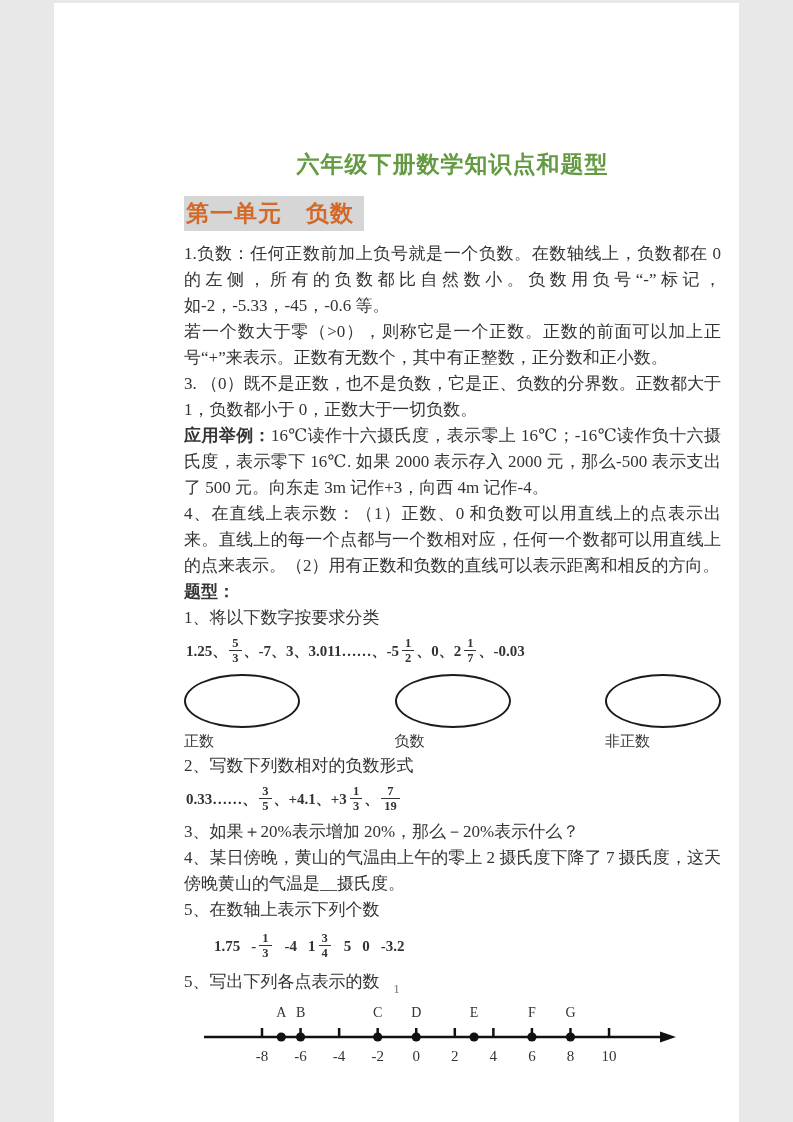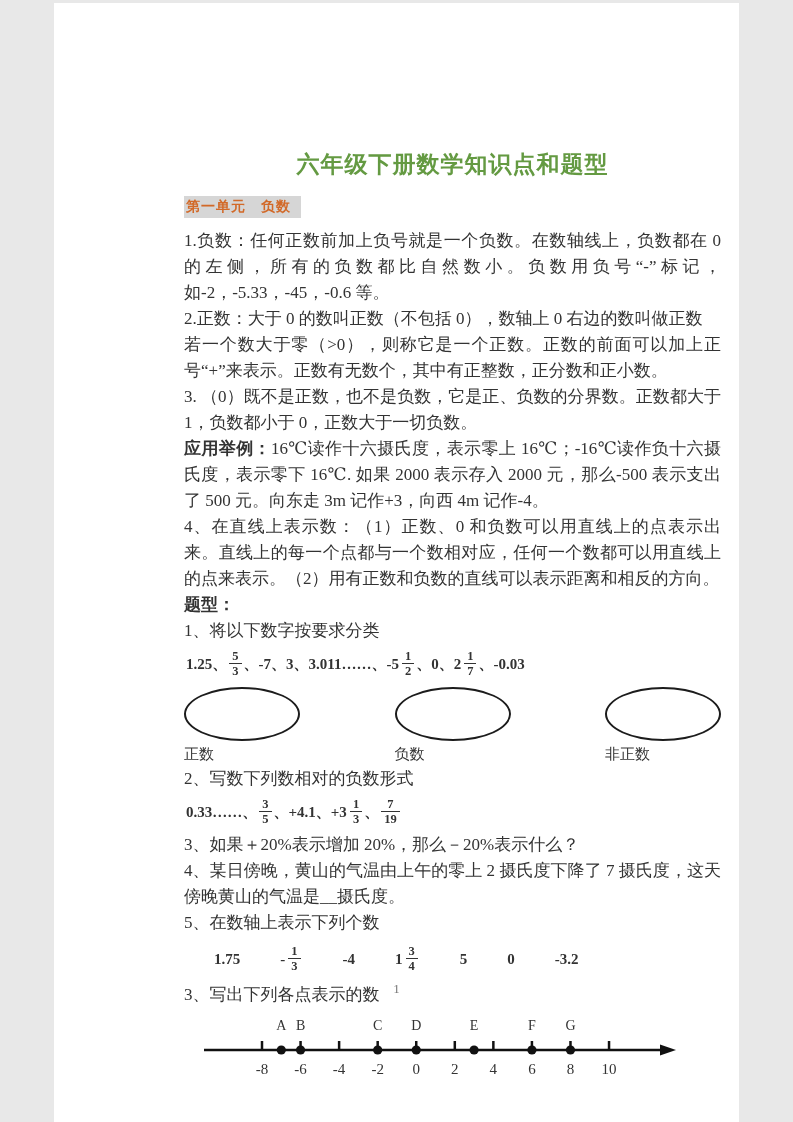--- a/index.html
+++ b/index.html
@@ -20,21 +20,21 @@
     text-align:center;
     font-family:"Liberation Sans","DejaVu Sans",sans-serif;
     font-size:23px;font-weight:bold;
     color:var(--green,#649a42);
     letter-spacing:1px;
   }
   .section-row{margin:0 0 10px 0;}
   .section-header{
     display:inline-block;
     font-family:"Liberation Sans","DejaVu Sans",sans-serif;
-    font-size:14px;font-weight:bold;
+    font-size:23px;font-weight:bold;
     color:var(--orange,#d26928);
     background:var(--secbg,#d6d6d6);
     padding:2px 10px 2px 2px;
     letter-spacing:1px;
   }
   p.body{
     margin:0;
     font-size:17px;
     line-height:26px;
     text-align:justify;
@@ -52,21 +52,21 @@
   .tokens .tok-text{white-space:pre;}
   .frac{
     display:inline-flex;flex-direction:column;align-items:center;
     vertical-align:middle;
     margin:0 2px;
   }
   .frac .num{font-size:12.5px;line-height:1.15;padding:0 3px;}
   .frac .den{font-size:12.5px;line-height:1.25;padding:0 3px;border-top:1px solid #333;}
   .mixed{display:inline-flex;align-items:center;}
   .mixed .whole{margin-right:1px;}
-  .q5row{gap:40px;margin-left:30px;min-height:44px;}
+  .q5row{gap:11px;margin-left:30px;min-height:44px;}
   .ellipse-row{
     display:flex;justify-content:space-between;
     margin:4px 0 2px 0;
   }
   .ellipse-group{display:flex;flex-direction:column;}
   .ellipse{
     width:112px;height:50px;
     border:2px solid #1c1c1c;
     border-radius:50%;
     background:transparent;
@@ -88,21 +88,20 @@
 <div class="page">
   <div class="content">
 
     <h1 class="doc-title">六年级下册数学知识点和题型</h1>
 
     <div class="section-row">
       <span class="section-header">第一单元　负数</span>
     </div>
 
     <p class="body">1.负数：任何正数前加上负号就是一个负数。在数轴线上，负数都在 0 的左侧，所有的负数都比自然数小。负数用负号“-”标记，如-2，-5.33，-45，-0.6 等。</p>
-    <p class="body">2.正数：大于 0 的数叫正数（不包括 0），数轴上 0 右边的数叫做正数</p>
     <p class="body">若一个数大于零（&gt;0），则称它是一个正数。正数的前面可以加上正号“+”来表示。正数有无数个，其中有正整数，正分数和正小数。</p>
     <p class="body">3. （0）既不是正数，也不是负数，它是正、负数的分界数。正数都大于 1，负数都小于 0，正数大于一切负数。</p>
     <p class="body"><span class="bold">应用举例：</span><span>16℃读作十六摄氏度，表示零上 16℃；-16℃读作负十六摄氏度，表示零下 16℃. 如果 2000 表示存入 2000 元，那么-500 表示支出了 500 元。向东走 3m 记作+3，向西 4m 记作-4。</span></p>
     <p class="body">4、在直线上表示数：（1）正数、0 和负数可以用直线上的点表示出来。直线上的每一个点都与一个数相对应，任何一个数都可以用直线上的点来表示。（2）用有正数和负数的直线可以表示距离和相反的方向。</p>
     <p class="body bold nojust">题型：</p>
 
     <p class="body nojust">1、将以下数字按要求分类</p>
     <div class="tokens">
         <span class="tok-text">1.25、</span>
         <span class="frac">
@@ -184,21 +183,21 @@
           <span class="frac">
             <span class="num">3</span>
             <span class="den">4</span>
           </span>
         </span>
         <span class="tok-text">5</span>
         <span class="tok-text">0</span>
         <span class="tok-text">-3.2</span>
       </div>
 
-    <p class="body nojust">3、写出下列各点表示的数</p>
+    <p class="body nojust">5、写出下列各点表示的数</p>
     <div class="numberline-wrap">
       <svg id="numberline-svg" width="545" height="76" viewBox="0 0 545 76" xmlns="http://www.w3.org/2000/svg">
           <line x1="50" y1="36" x2="508" y2="36" stroke="#111" stroke-width="2.5"></line>
           <polygon points="522,36 506,30.5 506,41.5" fill="#111"></polygon>
           <line x1="108" y1="27" x2="108" y2="36" stroke="#111" stroke-width="2.5"></line>
           <text x="108" y="60" text-anchor="middle" font-size="15" fill="#333" font-family="Liberation Serif, DejaVu Serif, serif">-8</text>
           <line x1="146.56" y1="27" x2="146.56" y2="36" stroke="#111" stroke-width="2.5"></line>
           <text x="146.56" y="60" text-anchor="middle" font-size="15" fill="#333" font-family="Liberation Serif, DejaVu Serif, serif">-6</text>
           <line x1="185.12" y1="27" x2="185.12" y2="36" stroke="#111" stroke-width="2.5"></line>
           <text x="185.12" y="60" text-anchor="middle" font-size="15" fill="#333" font-family="Liberation Serif, DejaVu Serif, serif">-4</text>

